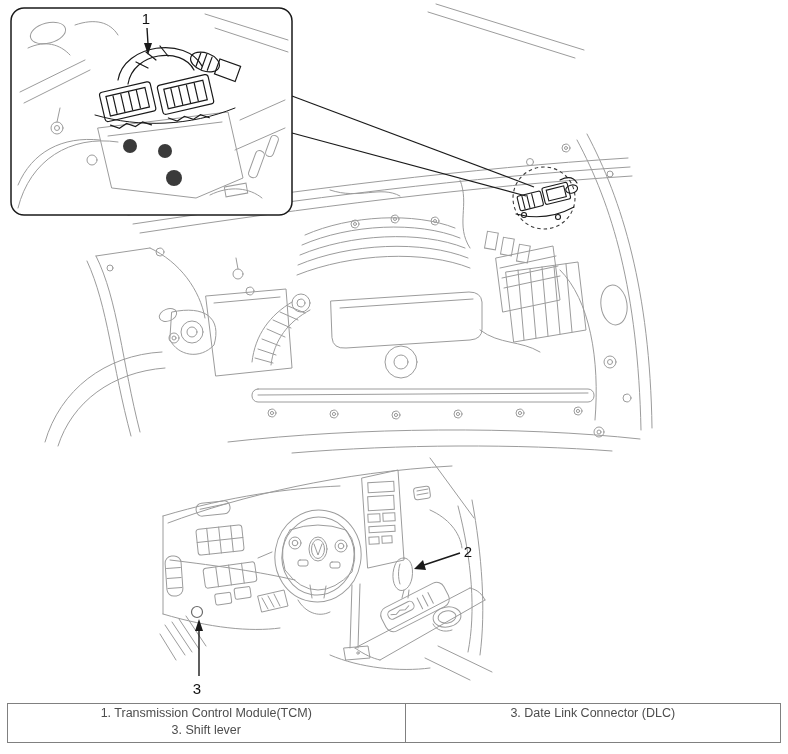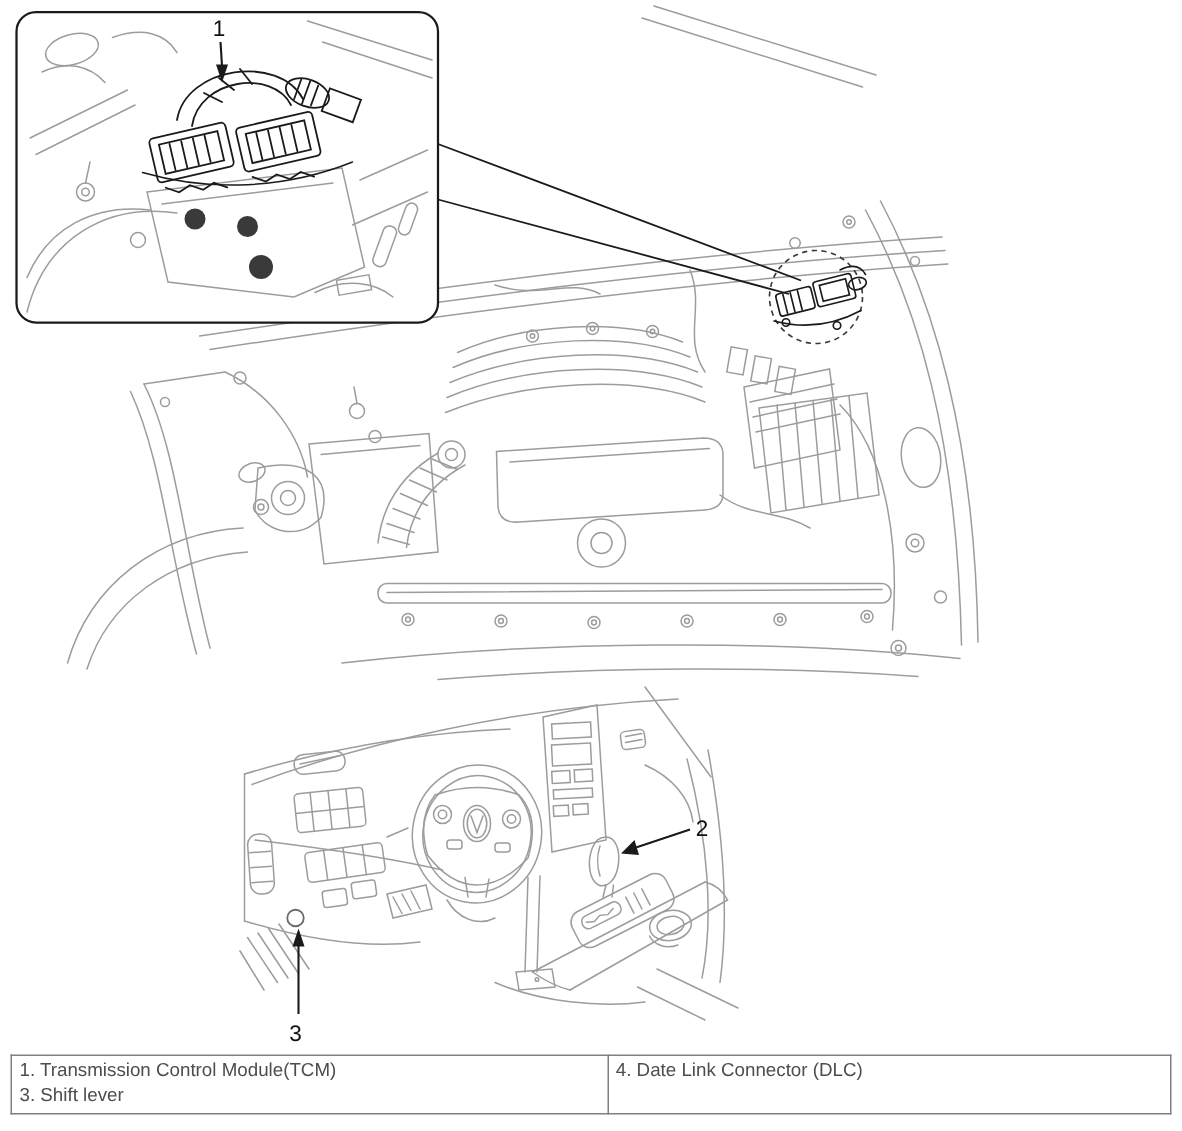--- a/index.html
+++ b/index.html
@@ -3,21 +3,21 @@
 <meta charset="utf-8">
 <style>
   html,body{margin:0;padding:0;background:#ffffff;}
   .page{position:relative;width:788px;height:754px;background:#ffffff;overflow:hidden;
         font-family:"Liberation Sans",sans-serif;}
   .figure-svg{position:absolute;left:0;top:0;}
   .num{font-family:"Liberation Sans",sans-serif;font-size:15px;fill:#111;stroke:none;}
   .legend{position:absolute;left:7px;top:703px;width:774px;border-collapse:collapse;
           table-layout:fixed;}
   .legend td{border:1px solid #808080;vertical-align:top;padding:1px 5px 2px 5px;
-             font-size:12.5px;line-height:16.5px;color:#4d4d4d;height:35px;}
+             font-size:12.5px;line-height:16.5px;color:#4d4d4d;height:35px;text-align:center;}
 </style>
 </head>
 <body>
 
 <div class="page">
 
 <svg class="figure-svg" width="788" height="700" viewBox="0 0 788 700">
 
   <g stroke="#9c9c9c" fill="none" stroke-width="1" stroke-linecap="round">
 
@@ -360,19 +360,19 @@
 </svg>
 
 <table class="legend">
   <tbody>
         <tr>
     <td style="width:50%;">
       <div>1. Transmission Control Module(TCM)</div>
       <div>3. Shift lever</div>
     </td>
     <td>
-      <div>4. Date Link Connector (DLC)</div>
+      <div>3. Date Link Connector (DLC)</div>
     </td>
   </tr>
 </tbody>
     </table>
 
 </div>
 
 </body></html>

